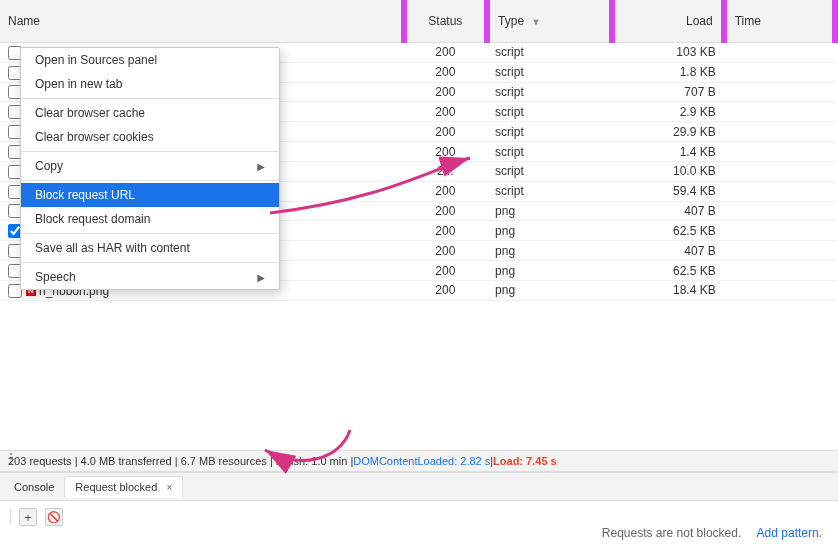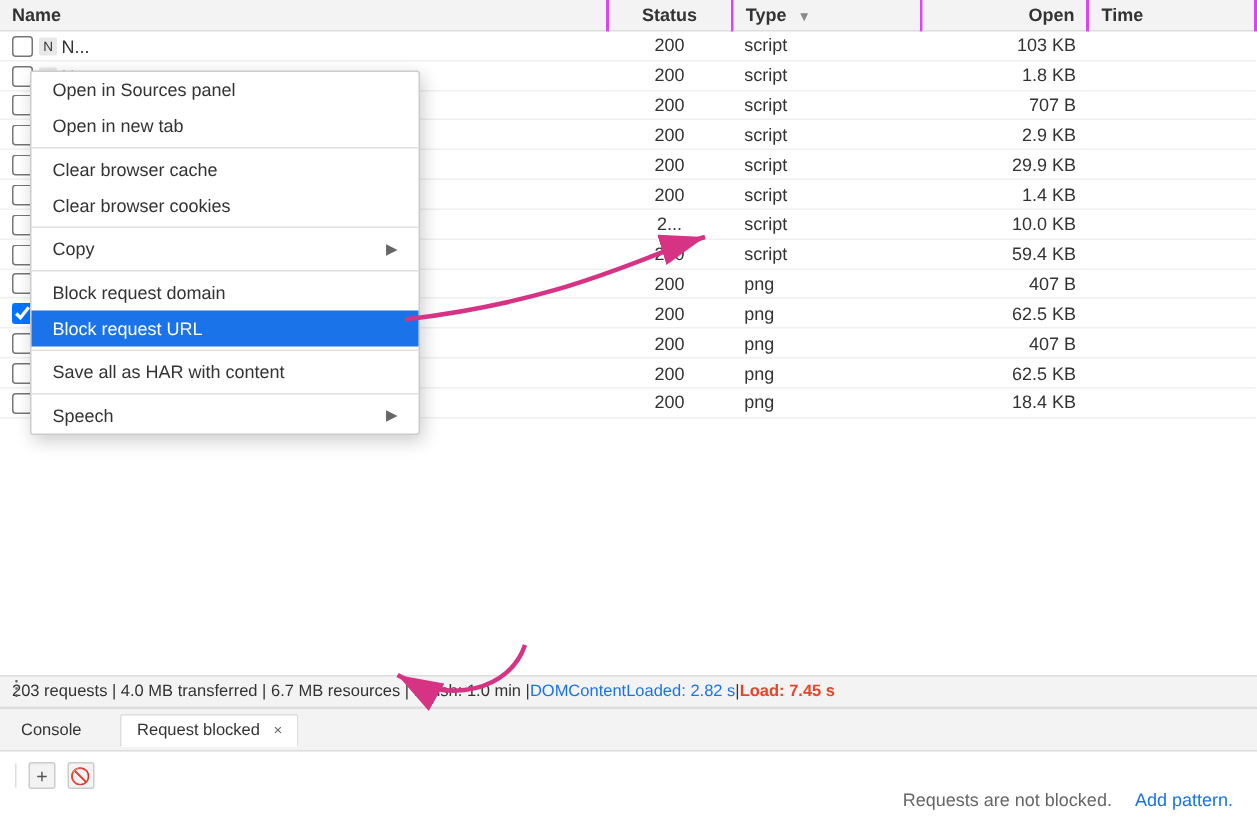--- a/index.html
+++ b/index.html
@@ -15,24 +15,24 @@
 
     
     .network-table {
       width: 100%;
       border-collapse: collapse;
       background: #fff;
     }
     .network-table th {
       background: #f3f3f3;
       border-bottom: 1px solid #ddd;
-      border-right: 2px solid #d946ef;
-      padding: 3px 8px;
+      border-right: 6px solid #d946ef;
+      padding: 14px 8px;
       text-align: left;
-      font-weight: bold;
+      font-weight: normal;
       color: #333;
       position: sticky;
       top: 0;
     }
     .network-table td {
       border-bottom: 1px solid #f0f0f0;
       padding: 2px 8px;
       color: #333;
       white-space: nowrap;
       overflow: hidden;
@@ -150,21 +150,20 @@
       background: #fff;
       border-top: 1px solid #ddd;
     }
     .bottom-tabs {
       display: flex;
       align-items: center;
       border-bottom: 1px solid #ddd;
       background: #f3f3f3;
       height: 28px;
       padding-left: 4px;
-      gap: 16px;
     }
     .bottom-tab {
       padding: 4px 10px;
       cursor: pointer;
       font-size: 11px;
       color: #333;
       border-radius: 2px 2px 0 0;
     }
     .bottom-tab.active {
       background: #fff;
@@ -253,21 +252,21 @@
           <span>Name</span>
         </th>
         <th class="col-status">
           <span>Status</span>
         </th>
         <th class="col-type">
           <span>Type</span>
           <span style="margin-left:4px; color:#888; font-size:9px;">▼</span>
         </th>
         <th class="col-size">
-          <span>Open</span>
+          <span>Load</span>
         </th>
         <th class="col-time">
           <span>Time</span>
         </th>
       </tr>
     </thead>
     <tbody id="table-body">
     <tr>
           <td class="col-name"><input type="checkbox" class="row-checkbox" style=""><span class="file-icon">N</span><span class="name-text">N...</span></td>
           <td class="col-status">200</td>
@@ -376,25 +375,25 @@
     </div>
     <div class="context-menu-item">
       <span>Clear browser cookies</span>
     </div>
     <div class="context-menu-separator"></div>
     <div class="context-menu-item">
       <span>Copy</span>
       <span class="context-menu-arrow">▶</span>
     </div>
     <div class="context-menu-separator"></div>
-    <div class="context-menu-item">
-      <span>Block request domain</span>
-    </div>
     <div class="context-menu-item highlighted">
       <span>Block request URL</span>
+    </div>
+    <div class="context-menu-item">
+      <span>Block request domain</span>
     </div>
     <div class="context-menu-separator"></div>
     <div class="context-menu-item">
       <span>Save all as HAR with content</span>
     </div>
     <div class="context-menu-separator"></div>
     <div class="context-menu-item">
       <span>Speech</span>
       <span class="context-menu-arrow">▶</span>
     </div>

